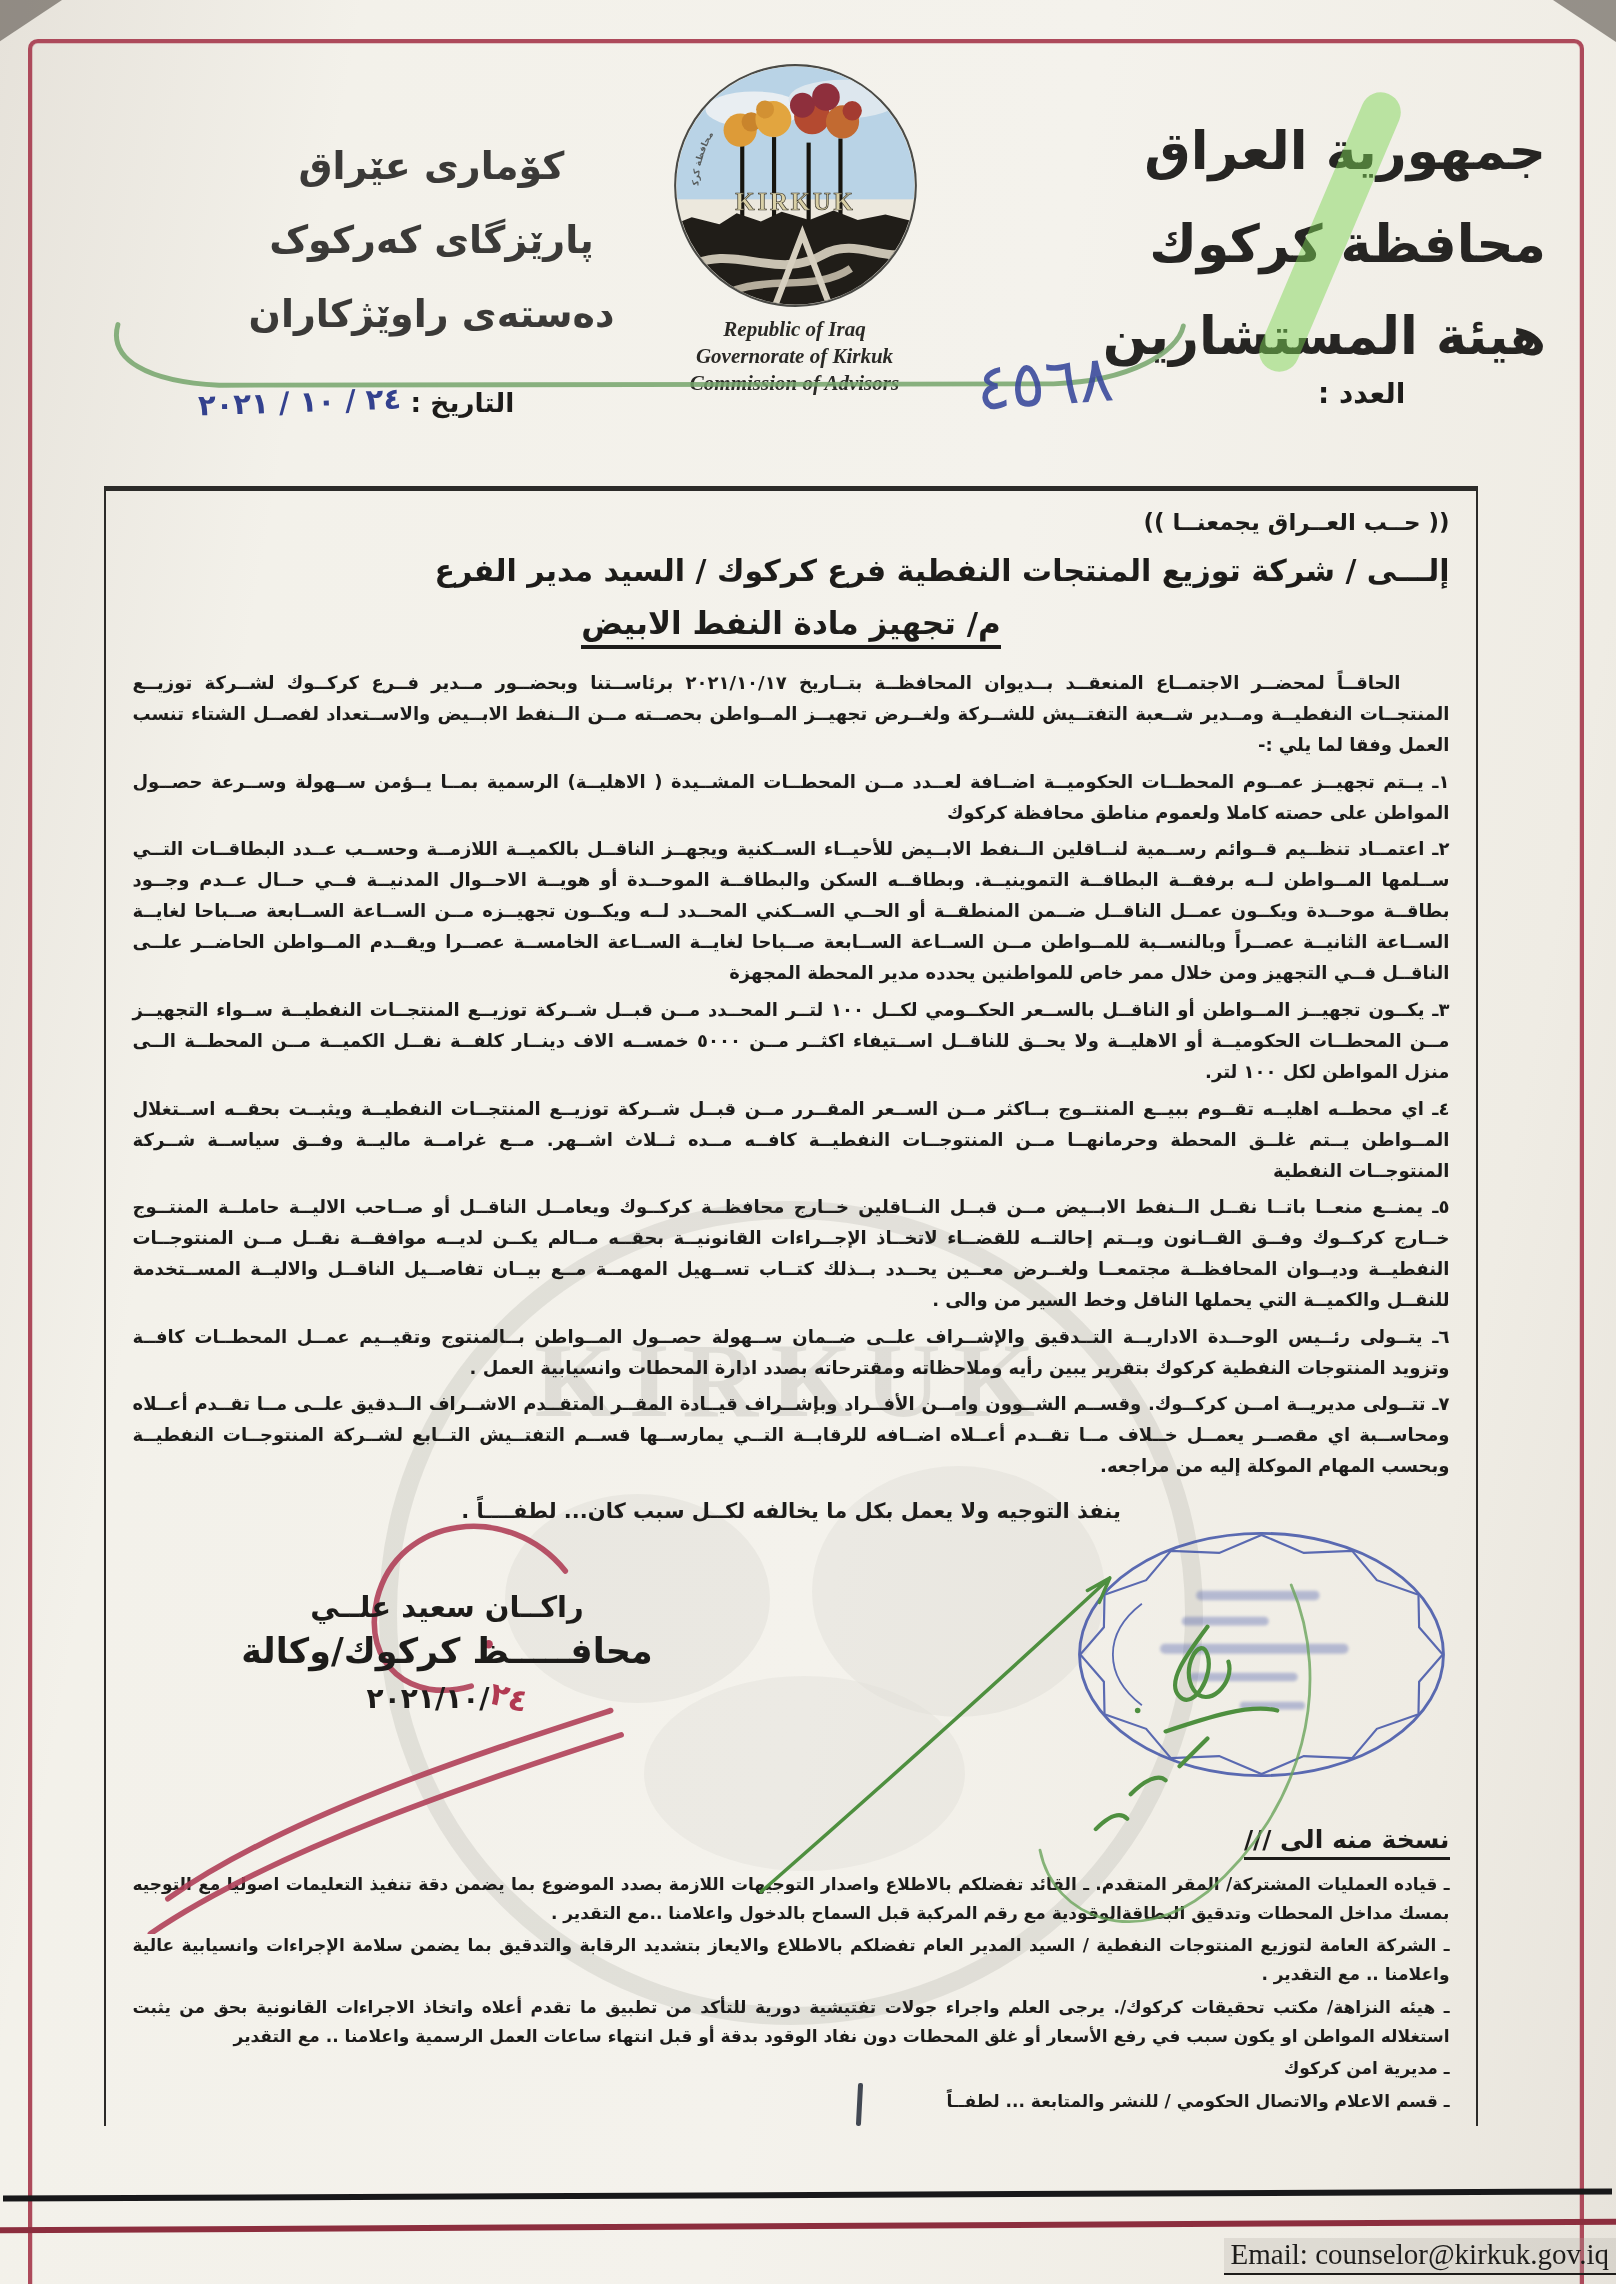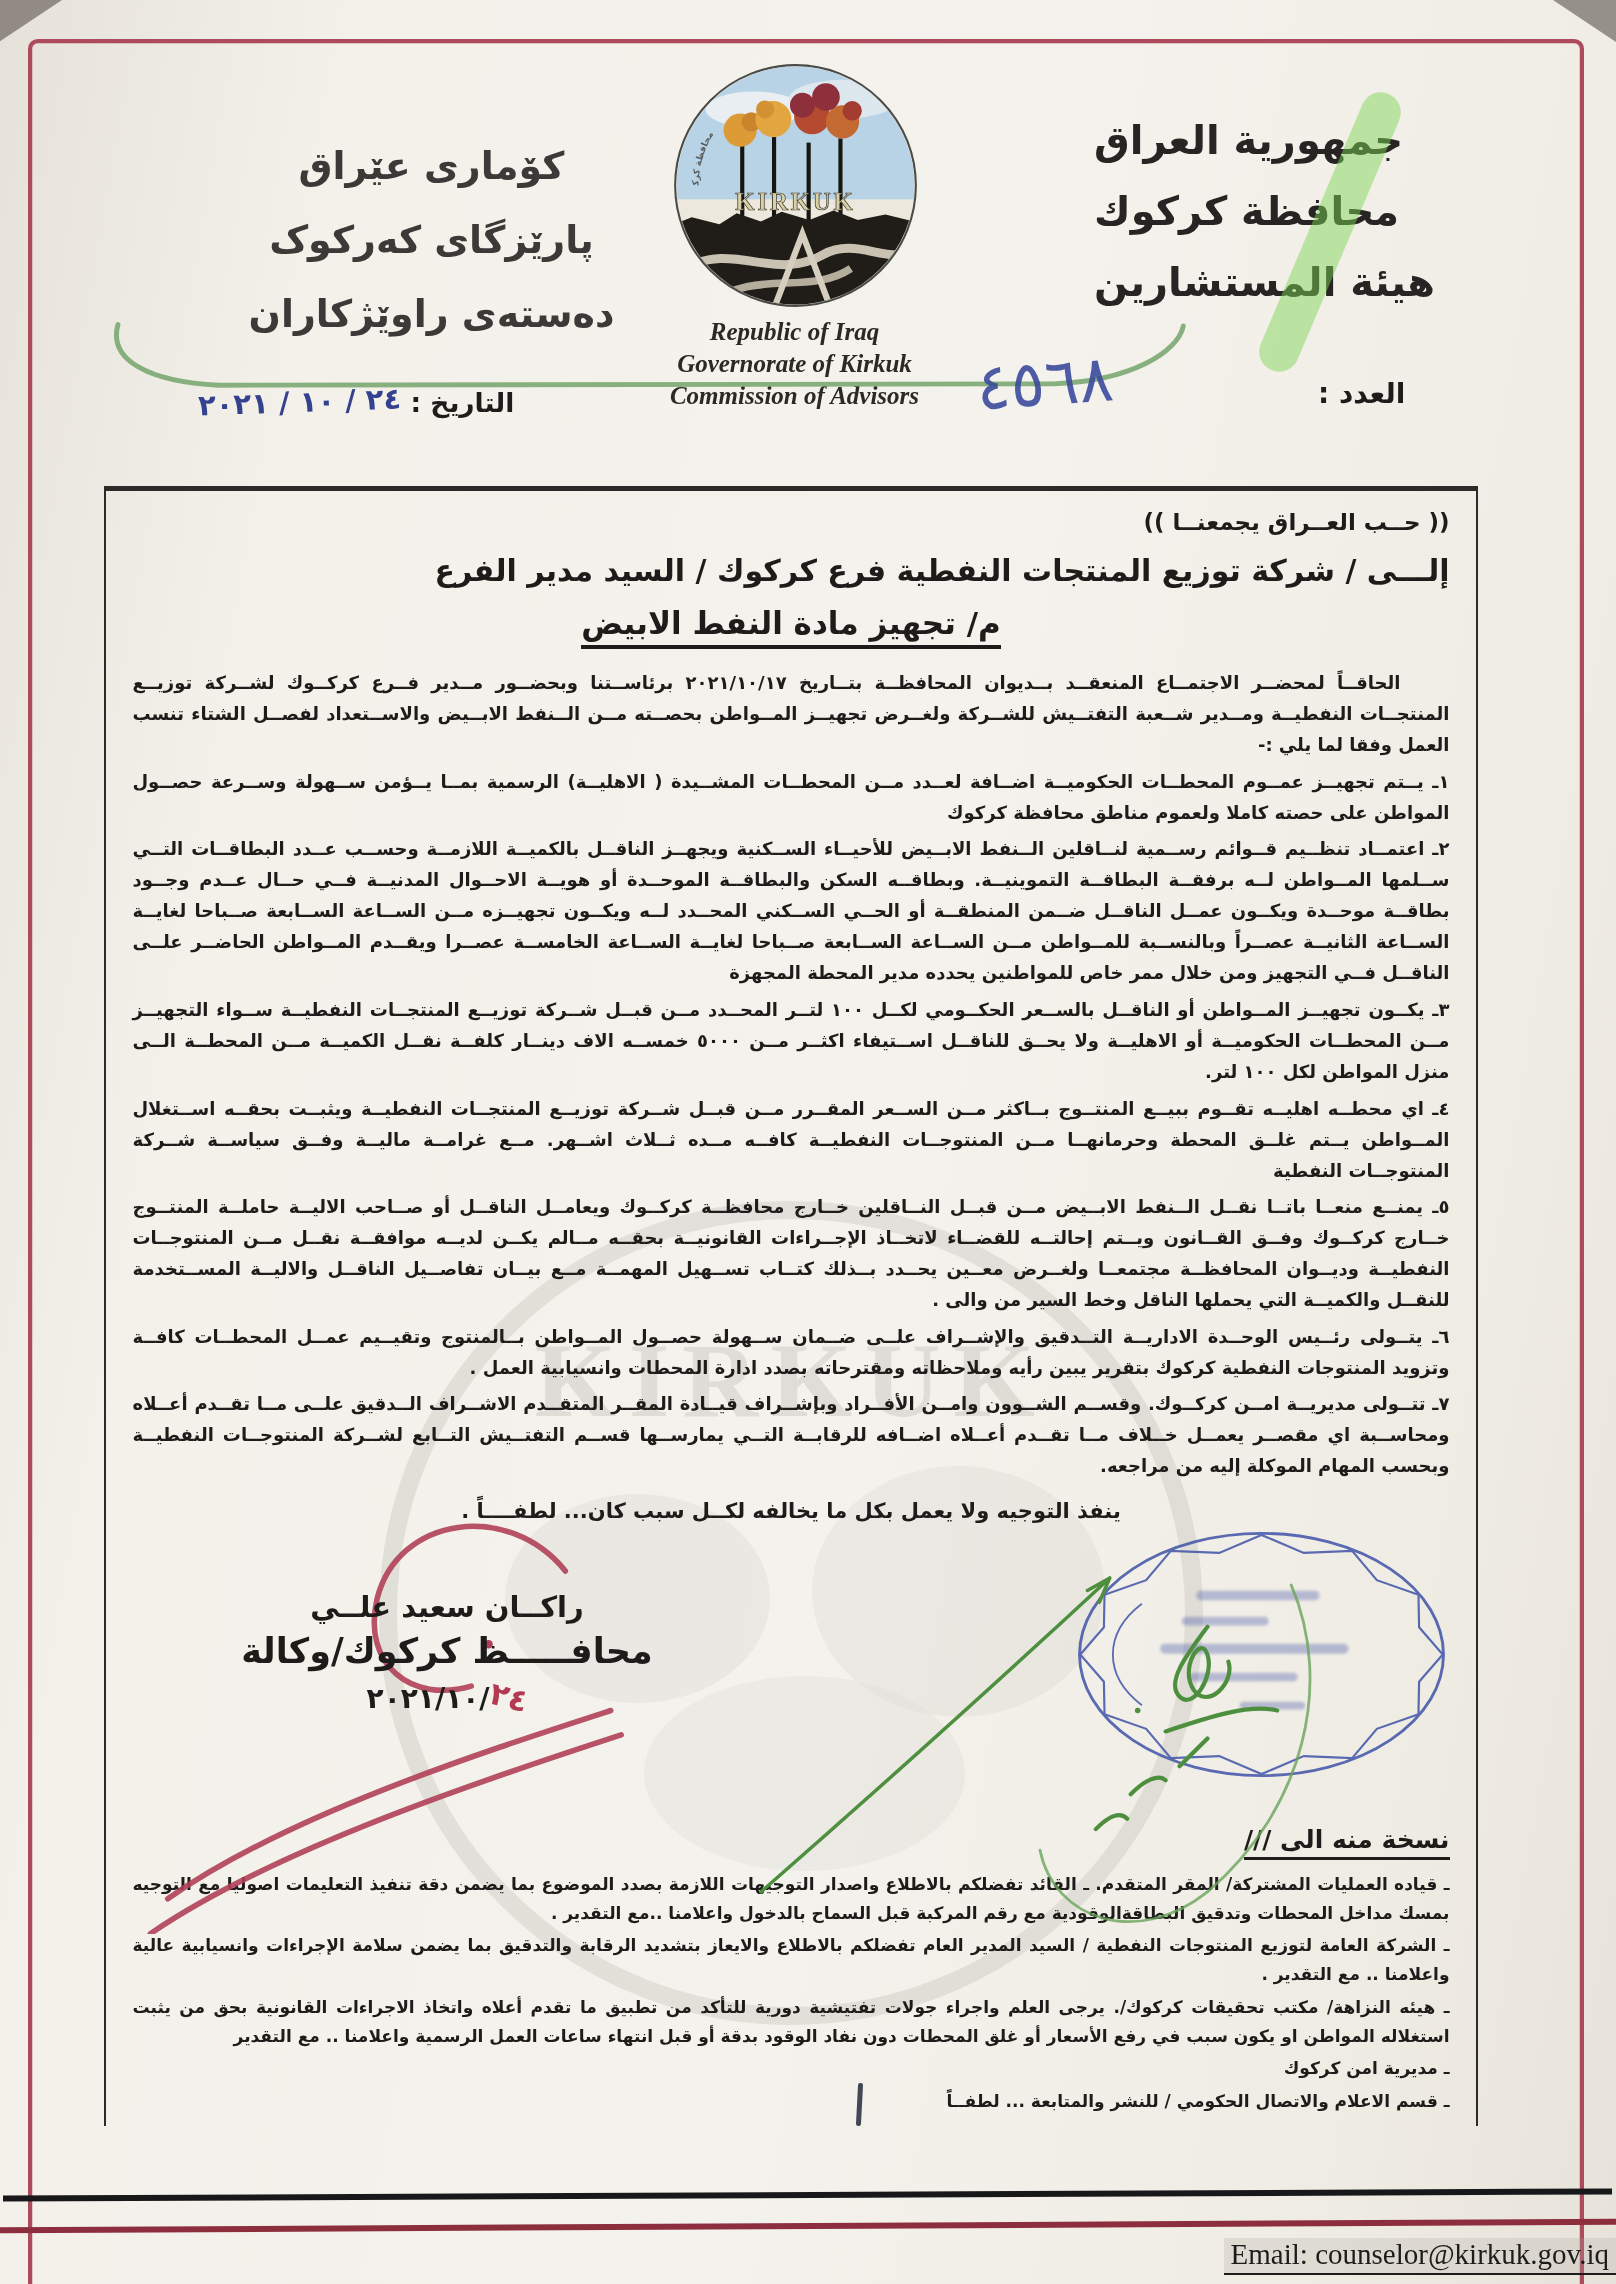--- a/index.html
+++ b/index.html
@@ -11,30 +11,30 @@
   .corner{position:absolute;width:63px;height:42px;background:#4a443c;opacity:.55;}
   #corner-tl{top:0;left:0;clip-path:polygon(0 0,100% 0,0 100%);}
   #corner-tr{top:0;right:0;clip-path:polygon(0 0,100% 0,100% 100%);}
   
   #frame{
     position:absolute;left:29px;right:32px;top:39px;bottom:-14px;
     border:4.2px solid #ad4a5b;border-bottom:none;border-radius:9.8px 9.8px 0 0;
     box-shadow:inset 0 0 0 0.7px rgba(173,74,91,.35);
   }
   
-  #hdr-right{position:absolute;top:105px;left:1095px;width:452px;text-align:left;
-    font-weight:bold;font-size:40px;line-height:1.78;color:#262523;}
+  #hdr-right{position:absolute;top:105px;left:1095px;width:452px;text-align:right;
+    font-weight:bold;font-size:52px;line-height:1.78;color:#262523;}
   #hdr-left{position:absolute;top:129px;left:150px;width:565px;text-align:center;
     font-weight:bold;font-size:38px;line-height:1.95;color:#3b3a38;}
   #green-highlight{position:absolute;left:1311px;top:82px;width:40px;height:300px;
     background:rgba(126,214,84,.48);border-radius:21px;transform:rotate(23deg);}
   #logo-wrap{position:absolute;left:672px;top:61px;width:249px;}
   #logo-en{position:absolute;left:614px;top:316px;width:363px;text-align:center;
     font-family:"Liberation Serif",serif;font-style:italic;font-weight:bold;
-    font-size:25px;line-height:1.28;color:#2a2926;}
+    font-size:21px;line-height:1.28;color:#2a2926;}
   #green-swoosh{position:absolute;left:98px;top:316px;}
   
   #num-row{position:absolute;left:1319px;top:377px;font-size:28px;font-weight:bold;}
   #num-val{position:absolute;left:977px;top:346px;font-size:64px;font-weight:normal;
     color:#3c4b9d;letter-spacing:11.2px;transform:rotate(-4deg);opacity:.9;}
   #date-row{position:absolute;left:199px;top:385px;font-size:26.5px;font-weight:bold;}
   #date-row .hand{color:#33418e;font-size:29px;font-weight:bold;display:inline-block;transform:rotate(-2deg);}
   
   #letterbox{
     position:absolute;left:105px;top:486px;width:1374px;

